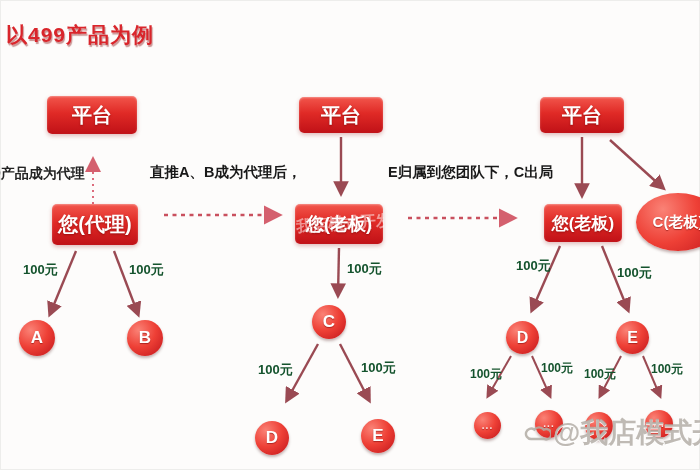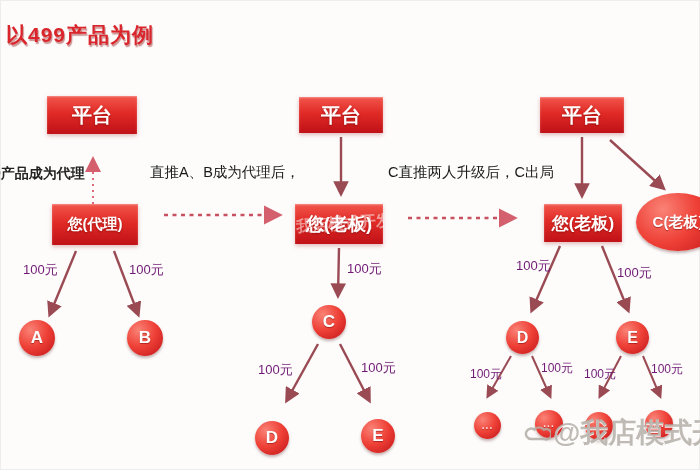--- a/index.html
+++ b/index.html
@@ -11,39 +11,39 @@
   .title{
     position:absolute;left:6px;top:21px;font-size:21px;font-weight:bold;
     color:#d9252b;text-shadow:1px 1.5px 1px rgba(140,20,20,.45);
     letter-spacing:1px;white-space:nowrap;
   }
   .note{
     position:absolute;left:-7px;top:165px;font-size:14px;font-weight:bold;
     color:#232323;white-space:nowrap;
   }
   .rbox{
-    position:absolute;border-radius:0;color:#fff;font-weight:bold;
+    position:absolute;border-radius:5px;color:#fff;font-weight:bold;
     display:flex;align-items:center;justify-content:center;white-space:nowrap;
     background:linear-gradient(180deg,#f2564c 0%,#e02a26 45%,#c01117 100%);
     box-shadow:0 2px 4px rgba(150,20,20,.28),inset 0 1px 2px rgba(255,255,255,.35);
     text-shadow:0 1px 2px rgba(110,0,0,.55);
   }
   .cnode{
     position:absolute;border-radius:50%;color:#fff;font-weight:bold;
     display:flex;align-items:center;justify-content:center;
     background:radial-gradient(circle at 32% 28%,#fa8276 0%,#ee4036 48%,#c0141a 100%);
     box-shadow:0 2px 3px rgba(60,0,0,.3);
     text-shadow:0 1px 1px rgba(110,0,0,.5);
   }
   .fee{
-    position:absolute;font-size:13px;font-weight:normal;color:#701a75;white-space:nowrap;
+    position:absolute;font-size:13px;font-weight:bold;color:#14532d;white-space:nowrap;
   }
   .fee.small{font-size:12px;}
   .step{
-    position:absolute;font-size:14.5px;font-weight:normal;color:#191919;
+    position:absolute;font-size:14.5px;font-weight:bold;color:#191919;
     line-height:20px;white-space:nowrap;
   }
   .dots{
     font-size:10px;line-height:10px;letter-spacing:1px;color:rgba(255,255,255,.85);
     font-weight:bold;
   }
   .wm-overlay{
     position:absolute;left:296px;top:206px;width:88px;height:36px;overflow:hidden;
     color:rgba(255,255,255,.5);font-size:16px;font-weight:bold;white-space:nowrap;
     transform:rotate(-4deg);pointer-events:none;line-height:36px;
@@ -92,25 +92,25 @@
     <line x1="643" y1="356" x2="660" y2="396" stroke="#9a4a53" stroke-width="2" marker-end="url(#ah-solid)"></line>
   </svg>
 
   <div class="title">以499产品为例</div>
   <div class="note">9产品成为代理</div>
 
   <div class="step" style="left:150px;top:162px;">
     <div>直推A、B成为代理后，</div>
   </div>
   <div class="step" style="left:388px;top:162px;">
-    <div>C直推两人升级后，C出局</div>
+    <div>E归属到您团队下，C出局</div>
   </div>
 
   <div class="rbox" style="left:47px;top:96px;width:90px;height:38px;font-size:20px;">平台</div>
-  <div class="rbox" style="left:52px;top:204px;width:86px;height:41px;font-size:15px;">您(代理)</div>
+  <div class="rbox" style="left:52px;top:204px;width:86px;height:41px;font-size:20px;">您(代理)</div>
   <div class="fee" style="left:23px;top:261px;">100元</div>
   <div class="fee" style="left:129px;top:261px;">100元</div>
   <div class="cnode" style="left:19px;top:320px;width:36px;height:36px;font-size:17px;">A</div>
   <div class="cnode" style="left:127px;top:320px;width:36px;height:36px;font-size:17px;">B</div>
 
   <div class="rbox" style="left:299px;top:97px;width:84px;height:36px;font-size:20px;">平台</div>
   <div class="rbox" style="left:295px;top:204px;width:88px;height:40px;font-size:18px;">您(老板)</div>
   <div class="wm-overlay">我店模式开发</div>
   <div class="fee" style="left:347px;top:260px;">100元</div>
   <div class="cnode" style="left:312px;top:305px;width:34px;height:34px;font-size:17px;">C</div>

